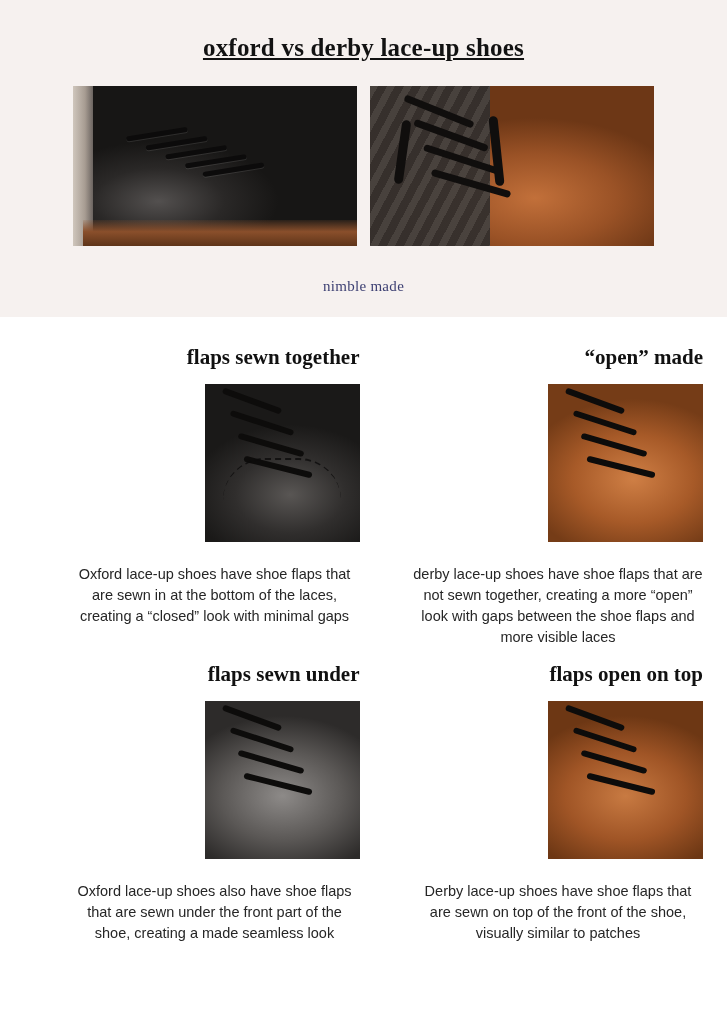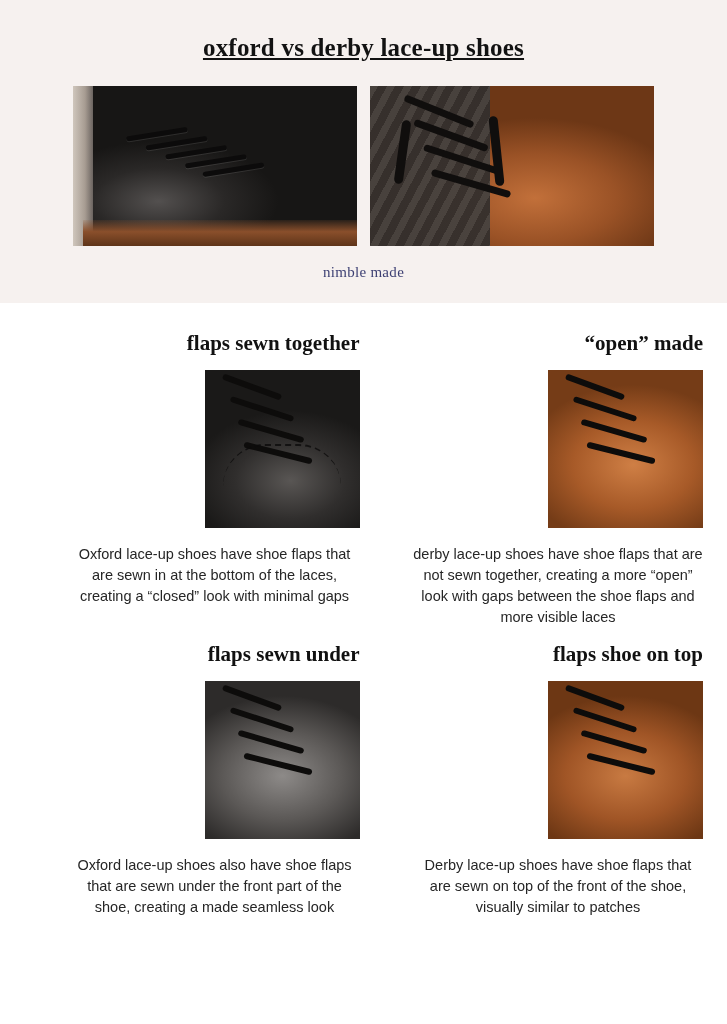--- a/index.html
+++ b/index.html
@@ -118,21 +118,21 @@
   .derby-laces i:nth-child(3){ left: 26px; top: 52px; width: 80px; height: 7px; transform: rotate(18deg); }
   .derby-laces i:nth-child(4){ left: 34px; top: 76px; width: 82px; height: 7px; transform: rotate(16deg); }
   .derby-laces i:nth-child(5){ left: 2px;  top: 16px; width: 9px;  height: 64px; transform: rotate(8deg); border-radius: 6px;}
   .derby-laces i:nth-child(6){ left: 96px; top: 12px; width: 9px;  height: 70px; transform: rotate(-6deg); border-radius: 6px;}
 
   .brand {
     text-align: center;
     font-family: "Liberation Serif", serif;
     font-size: 15px;
     color: #3c3f72;
-    margin-top: 18px;
+    margin-top: 32px;
     letter-spacing: 0.3px;
   }
 
   
   .grid {
     display: grid;
     grid-template-columns: 1fr 1fr;
     padding: 22px 24px 0 24px;
     box-sizing: border-box;
     column-gap: 8px;
@@ -208,21 +208,21 @@
   .detail-laces i:nth-child(3){ left: 18px; top: 46px; width: 68px; height: 6px; transform: rotate(16deg); }
   .detail-laces i:nth-child(4){ left: 24px; top: 68px; width: 70px; height: 6px; transform: rotate(14deg); }
 
   .cell-caption {
     font-family: "Liberation Sans", sans-serif;
     font-size: 14.5px;
     line-height: 1.45;
     color: #262626;
     text-align: center;
     width: 290px;
-    margin-top: 16px;
+    margin-top: 22px;
   }
 </style>
 </head>
 <body>
 
 <div class="header-band">
   <h1 class="header-title">oxford vs derby lace-up shoes</h1>
 
   <div class="hero-row">
     <div class="hero-img hero-left">
@@ -284,21 +284,21 @@
         <i></i>
           <i></i>
           <i></i>
           <i></i>
       </div>
     </div>
     <div class="cell-caption">Oxford lace-up shoes also have shoe flaps that are sewn under the front part of the shoe, creating a made seamless look</div>
   </div>
 
   <div class="cell">
-    <div class="cell-title">flaps shoe on top</div>
+    <div class="cell-title">flaps open on top</div>
     <div class="detail-img img-brown-top">
       <div class="detail-laces">
         <i></i>
           <i></i>
           <i></i>
           <i></i>
       </div>
     </div>
     <div class="cell-caption">Derby lace-up shoes have shoe flaps that are sewn on top of the front of the shoe, visually similar to patches</div>
   </div>

